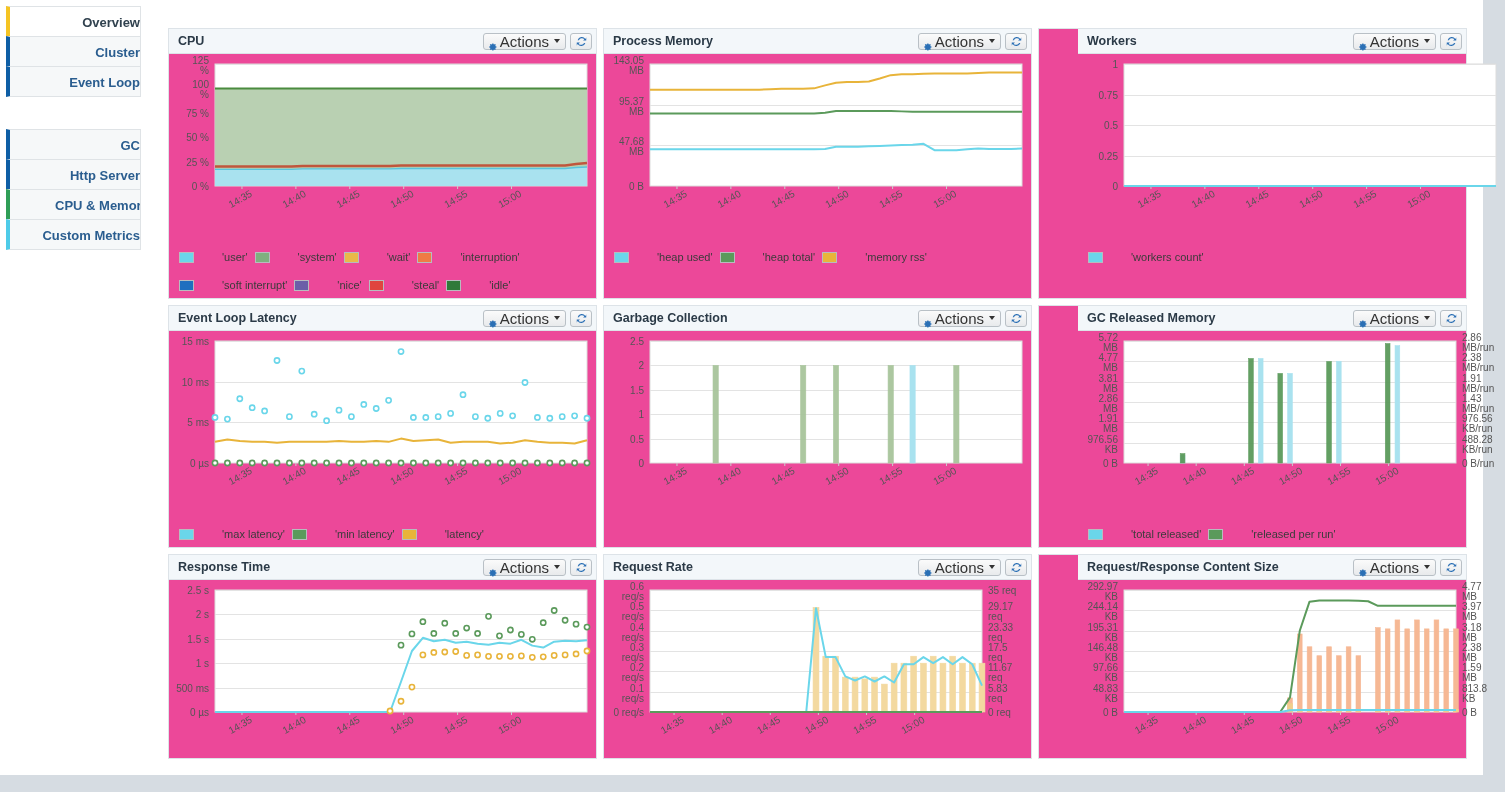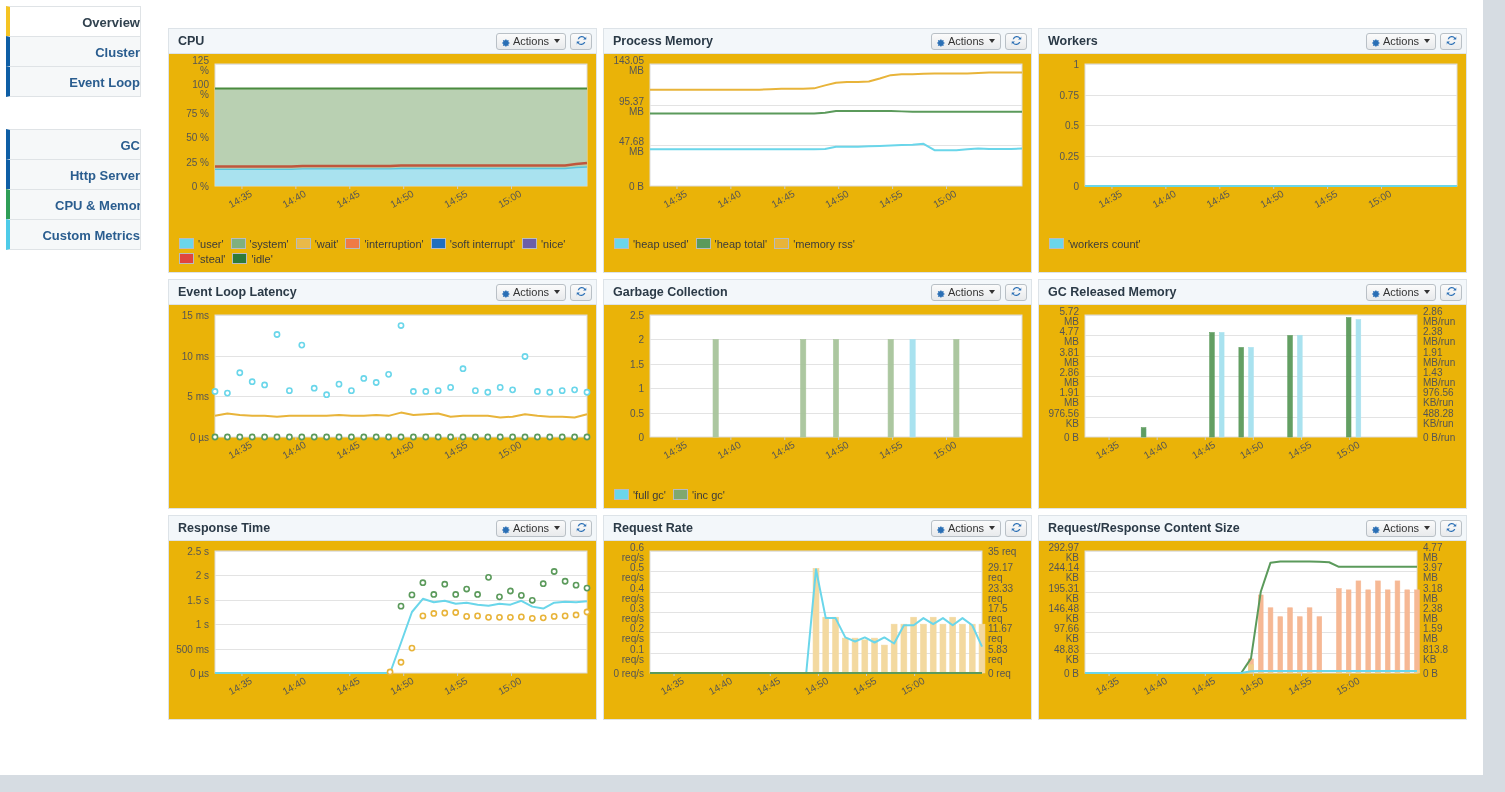--- a/index.html
+++ b/index.html
@@ -48,45 +48,45 @@
   
   .grid{
     position:absolute;left:168px;top:28px;
     width:1300px;
   }
   .row{display:flex;gap:0;}
   .panel{
     width:429px;
     margin-right:6px;
     margin-bottom:6px;
-    background:#eab308;
+    background:#ec4899;
     border:1px solid #dde3e8;
     box-sizing:border-box;
     position:relative;
   }
-  .panel:last-child{margin-right:0;}
+  .panel:last-child{margin-right:0;padding-left:39px;}
   .panel-head{
     height:25px;
     background:#f3f7fa;
     border-bottom:1px solid #dde3e8;
     display:flex;align-items:center;
     padding:0 4px 0 9px;
     box-sizing:border-box;
   }
   .panel-title{
     font-size:12.5px;font-weight:bold;color:#2b3a47;
     flex:1;white-space:nowrap;overflow:hidden;
   }
   .btn{
     height:17px;
     border:1px solid #b9c0c6;
     border-radius:3px;
     background:linear-gradient(#fbfbfb,#e8eaec);
     display:flex;align-items:center;justify-content:center;
-    font-size:11px;color:#333;
+    font-size:15px;color:#333;
     padding:0 5px;
     cursor:pointer;
     box-sizing:border-box;
     white-space:nowrap;
   }
   .btn-actions{gap:3px;margin-right:4px;}
   .btn-refresh{width:22px;padding:0;}
   .gear{width:8px;height:8px;display:inline-block;}
   .caret{
     width:0;height:0;
@@ -98,21 +98,21 @@
 
   
   .chart-wrap{position:relative;height:178px;}
   .chart-svg{display:block;}
   .legend{
     padding:3px 0 7px 10px;
     display:flex;flex-wrap:wrap;
     align-items:center;
     font-size:11px;color:#333;
   }
-  .lg-item{display:flex;align-items:flex-start;margin-right:7px;margin-top:3px;white-space:nowrap;}
+  .lg-item{display:flex;align-items:flex-end;margin-right:7px;margin-top:16px;white-space:nowrap;gap:24px;}
   .swatch{
     width:15px;height:11px;
     border:1px solid #b8bcbf;
     margin-right:4px;
     display:inline-block;
     box-sizing:border-box;
   }
   .lg-label{font-size:11px;color:#3b3b3b;}
   .tick-txt{font-size:10px;fill:#555;font-family:"Liberation Sans",sans-serif;}
   .tick-x{font-size:10px;fill:#555;font-family:"Liberation Sans",sans-serif;}
@@ -439,20 +439,34 @@
               <circle cx="343.6" cy="132" r="2.6" fill="#fff" stroke="#5b9a5b" stroke-width="1.6"></circle>
               <circle cx="356" cy="132" r="2.6" fill="#fff" stroke="#5b9a5b" stroke-width="1.6"></circle>
               <circle cx="368.40000000000003" cy="132" r="2.6" fill="#fff" stroke="#5b9a5b" stroke-width="1.6"></circle>
               <circle cx="380.8" cy="132" r="2.6" fill="#fff" stroke="#5b9a5b" stroke-width="1.6"></circle>
               <circle cx="393.2" cy="132" r="2.6" fill="#fff" stroke="#5b9a5b" stroke-width="1.6"></circle>
               <circle cx="405.6" cy="132" r="2.6" fill="#fff" stroke="#5b9a5b" stroke-width="1.6"></circle>
               <circle cx="418" cy="132" r="2.6" fill="#fff" stroke="#5b9a5b" stroke-width="1.6"></circle>
               <path d="M46,110.85333333333332 L58.4,108.41333333333333 L70.8,110.03999999999999 L83.2,110.85333333333332 L95.6,110.85333333333332 L108,111.66666666666667 L120.4,110.85333333333332 L132.8,110.85333333333332 L145.2,110.85333333333332 L157.6,110.85333333333332 L170,110.03999999999999 L182.39999999999998,110.85333333333332 L194.8,110.85333333333332 L207.20000000000002,110.03999999999999 L219.6,110.85333333333332 L232,107.6 L244.4,110.03999999999999 L256.79999999999995,109.22666666666667 L269.2,108.41333333333333 L281.6,111.66666666666667 L294,110.85333333333332 L306.4,110.85333333333332 L318.79999999999995,110.85333333333332 L331.20000000000005,112.48 L343.6,111.66666666666667 L356,109.22666666666667 L368.40000000000003,110.85333333333332 L380.8,111.66666666666667 L393.2,111.66666666666667 L405.6,112.48 L418,109.22666666666667" fill="none" stroke="#e8b43a" stroke-width="2" stroke-linejoin="round"></path>
             </svg>
           </div>
+          <div class="legend">
+            <span class="lg-item">
+              <span class="swatch" style="background: rgb(106, 214, 234);"></span>
+              <span class="lg-label">'max latency'</span>
+            </span>
+            <span class="lg-item">
+              <span class="swatch" style="background: rgb(91, 154, 91);"></span>
+              <span class="lg-label">'min latency'</span>
+            </span>
+            <span class="lg-item">
+              <span class="swatch" style="background: rgb(232, 180, 58);"></span>
+              <span class="lg-label">'latency'</span>
+            </span>
+          </div>
         </div>
         <div class="panel">
           <div class="panel-head">
             <div class="panel-title">Garbage Collection</div>
             <div class="btn btn-actions">
               <span class="gear"><svg width="8" height="8" viewBox="0 0 16 16">
                   <path fill="#2a6fb5" d="M8 5.2A2.8 2.8 0 1 0 8 10.8 2.8 2.8 0 1 0 8 5.2zM8 9.3A1.3 1.3 0 1 1 8 6.7 1.3 1.3 0 1 1 8 9.3z"></path>
                   <path fill="#2a6fb5" d="M15 9.2v-2.4l-1.9-.3a5.3 5.3 0 0 0-.5-1.2l1.1-1.6-1.7-1.7-1.6 1.1a5.3 5.3 0 0 0-1.2-.5L8.9 1H6.5l-.3 1.6a5.3 5.3 0 0 0-1.2.5L3.4 2 1.7 3.7l1.1 1.6a5.3 5.3 0 0 0-.5 1.2L0.4 6.8v2.4l1.9.3c.1.4.3.8.5 1.2l-1.1 1.6 1.7 1.7 1.6-1.1c.4.2.8.4 1.2.5l.3 1.6h2.4l.3-1.6c.4-.1.8-.3 1.2-.5l1.6 1.1 1.7-1.7-1.1-1.6c.2-.4.4-.8.5-1.2L15 9.2z"></path>
                 </svg></span>
               <span>Actions</span>
@@ -491,30 +505,20 @@
               <line x1="288.6086956521739" y1="132" x2="288.6086956521739" y2="135" stroke="#ccc" stroke-width="1"></line>
               <text x="342.52173913043475" y="148" class="tick-x" text-anchor="middle" transform="rotate(-30 342.52173913043475 148)">15:00</text>
               <line x1="342.52173913043475" y1="132" x2="342.52173913043475" y2="135" stroke="#ccc" stroke-width="1"></line>
               <rect x="305.95234957983195" y="34.39999999999999" width="5.271771428571428" height="97.60000000000001" fill="#a9e2ef" stroke="#a9e2ef" stroke-width="0.6" opacity="1"></rect>
               <rect x="109.0111731092437" y="34.39999999999999" width="5.271771428571428" height="97.60000000000001" fill="#a8c59b" stroke="#a8c59b" stroke-width="0.6" opacity="0.95"></rect>
               <rect x="196.54058487394957" y="34.39999999999999" width="5.271771428571428" height="97.60000000000001" fill="#a8c59b" stroke="#a8c59b" stroke-width="0.6" opacity="0.95"></rect>
               <rect x="229.3641142857143" y="34.39999999999999" width="5.271771428571428" height="97.60000000000001" fill="#a8c59b" stroke="#a8c59b" stroke-width="0.6" opacity="0.95"></rect>
               <rect x="284.0699966386555" y="34.39999999999999" width="5.271771428571428" height="97.60000000000001" fill="#a8c59b" stroke="#a8c59b" stroke-width="0.6" opacity="0.95"></rect>
               <rect x="349.7170554621848" y="34.39999999999999" width="5.271771428571428" height="97.60000000000001" fill="#a8c59b" stroke="#a8c59b" stroke-width="0.6" opacity="0.95"></rect>
             </svg>
-          </div>
-          <div class="legend">
-            <span class="lg-item">
-              <span class="swatch" style="background: rgb(106, 214, 234);"></span>
-              <span class="lg-label">'full gc'</span>
-            </span>
-            <span class="lg-item">
-              <span class="swatch" style="background: rgb(127, 168, 111);"></span>
-              <span class="lg-label">'inc gc'</span>
-            </span>
           </div>
         </div>
         <div class="panel">
           <div class="panel-head">
             <div class="panel-title">GC Released Memory</div>
             <div class="btn btn-actions">
               <span class="gear"><svg width="8" height="8" viewBox="0 0 16 16">
                   <path fill="#2a6fb5" d="M8 5.2A2.8 2.8 0 1 0 8 10.8 2.8 2.8 0 1 0 8 5.2zM8 9.3A1.3 1.3 0 1 1 8 6.7 1.3 1.3 0 1 1 8 9.3z"></path>
                   <path fill="#2a6fb5" d="M15 9.2v-2.4l-1.9-.3a5.3 5.3 0 0 0-.5-1.2l1.1-1.6-1.7-1.7-1.6 1.1a5.3 5.3 0 0 0-1.2-.5L8.9 1H6.5l-.3 1.6a5.3 5.3 0 0 0-1.2.5L3.4 2 1.7 3.7l1.1 1.6a5.3 5.3 0 0 0-.5 1.2L0.4 6.8v2.4l1.9.3c.1.4.3.8.5 1.2l-1.1 1.6 1.7 1.7 1.6-1.1c.4.2.8.4 1.2.5l.3 1.6h2.4l.3-1.6c.4-.1.8-.3 1.2-.5l1.6 1.1 1.7-1.7-1.1-1.6c.2-.4.4-.8.5-1.2L15 9.2z"></path>
                 </svg></span>
@@ -579,20 +583,30 @@
               <rect x="180.35342521008403" y="27.48951048951048" width="4.704914285714286" height="104.51048951048952" fill="#a9e2ef" stroke="#a9e2ef" stroke-width="0.6" opacity="1"></rect>
               <rect x="209.64754285714287" y="42.4195804195804" width="4.704914285714286" height="89.5804195804196" fill="#a9e2ef" stroke="#a9e2ef" stroke-width="0.6" opacity="1"></rect>
               <rect x="258.4710722689076" y="30.262237762237774" width="4.704914285714286" height="101.73776223776223" fill="#a9e2ef" stroke="#a9e2ef" stroke-width="0.6" opacity="1"></rect>
               <rect x="317.0593075630252" y="14.692307692307693" width="4.704914285714286" height="117.3076923076923" fill="#a9e2ef" stroke="#a9e2ef" stroke-width="0.6" opacity="1"></rect>
               <rect x="102.2357781512605" y="122.61538461538461" width="4.704914285714286" height="9.384615384615387" fill="#5b9a5b" stroke="#5b9a5b" stroke-width="0.6" opacity="0.95"></rect>
               <rect x="170.5887193277311" y="27.48951048951048" width="4.704914285714286" height="104.51048951048952" fill="#5b9a5b" stroke="#5b9a5b" stroke-width="0.6" opacity="0.95"></rect>
               <rect x="199.8828369747899" y="42.4195804195804" width="4.704914285714286" height="89.5804195804196" fill="#5b9a5b" stroke="#5b9a5b" stroke-width="0.6" opacity="0.95"></rect>
               <rect x="248.70636638655463" y="30.475524475524466" width="4.704914285714286" height="101.52447552447553" fill="#5b9a5b" stroke="#5b9a5b" stroke-width="0.6" opacity="0.95"></rect>
               <rect x="307.29460168067226" y="12.559440559440574" width="4.704914285714286" height="119.44055944055943" fill="#5b9a5b" stroke="#5b9a5b" stroke-width="0.6" opacity="0.95"></rect>
             </svg>
+          </div>
+          <div class="legend">
+            <span class="lg-item">
+              <span class="swatch" style="background: rgb(106, 214, 234);"></span>
+              <span class="lg-label">'total released'</span>
+            </span>
+            <span class="lg-item">
+              <span class="swatch" style="background: rgb(91, 154, 91);"></span>
+              <span class="lg-label">'released per run'</span>
+            </span>
           </div>
         </div>
       </div>
       <div class="row">
         <div class="panel">
           <div class="panel-head">
             <div class="panel-title">Response Time</div>
             <div class="btn btn-actions">
               <span class="gear"><svg width="8" height="8" viewBox="0 0 16 16">
                   <path fill="#2a6fb5" d="M8 5.2A2.8 2.8 0 1 0 8 10.8 2.8 2.8 0 1 0 8 5.2zM8 9.3A1.3 1.3 0 1 1 8 6.7 1.3 1.3 0 1 1 8 9.3z"></path>

